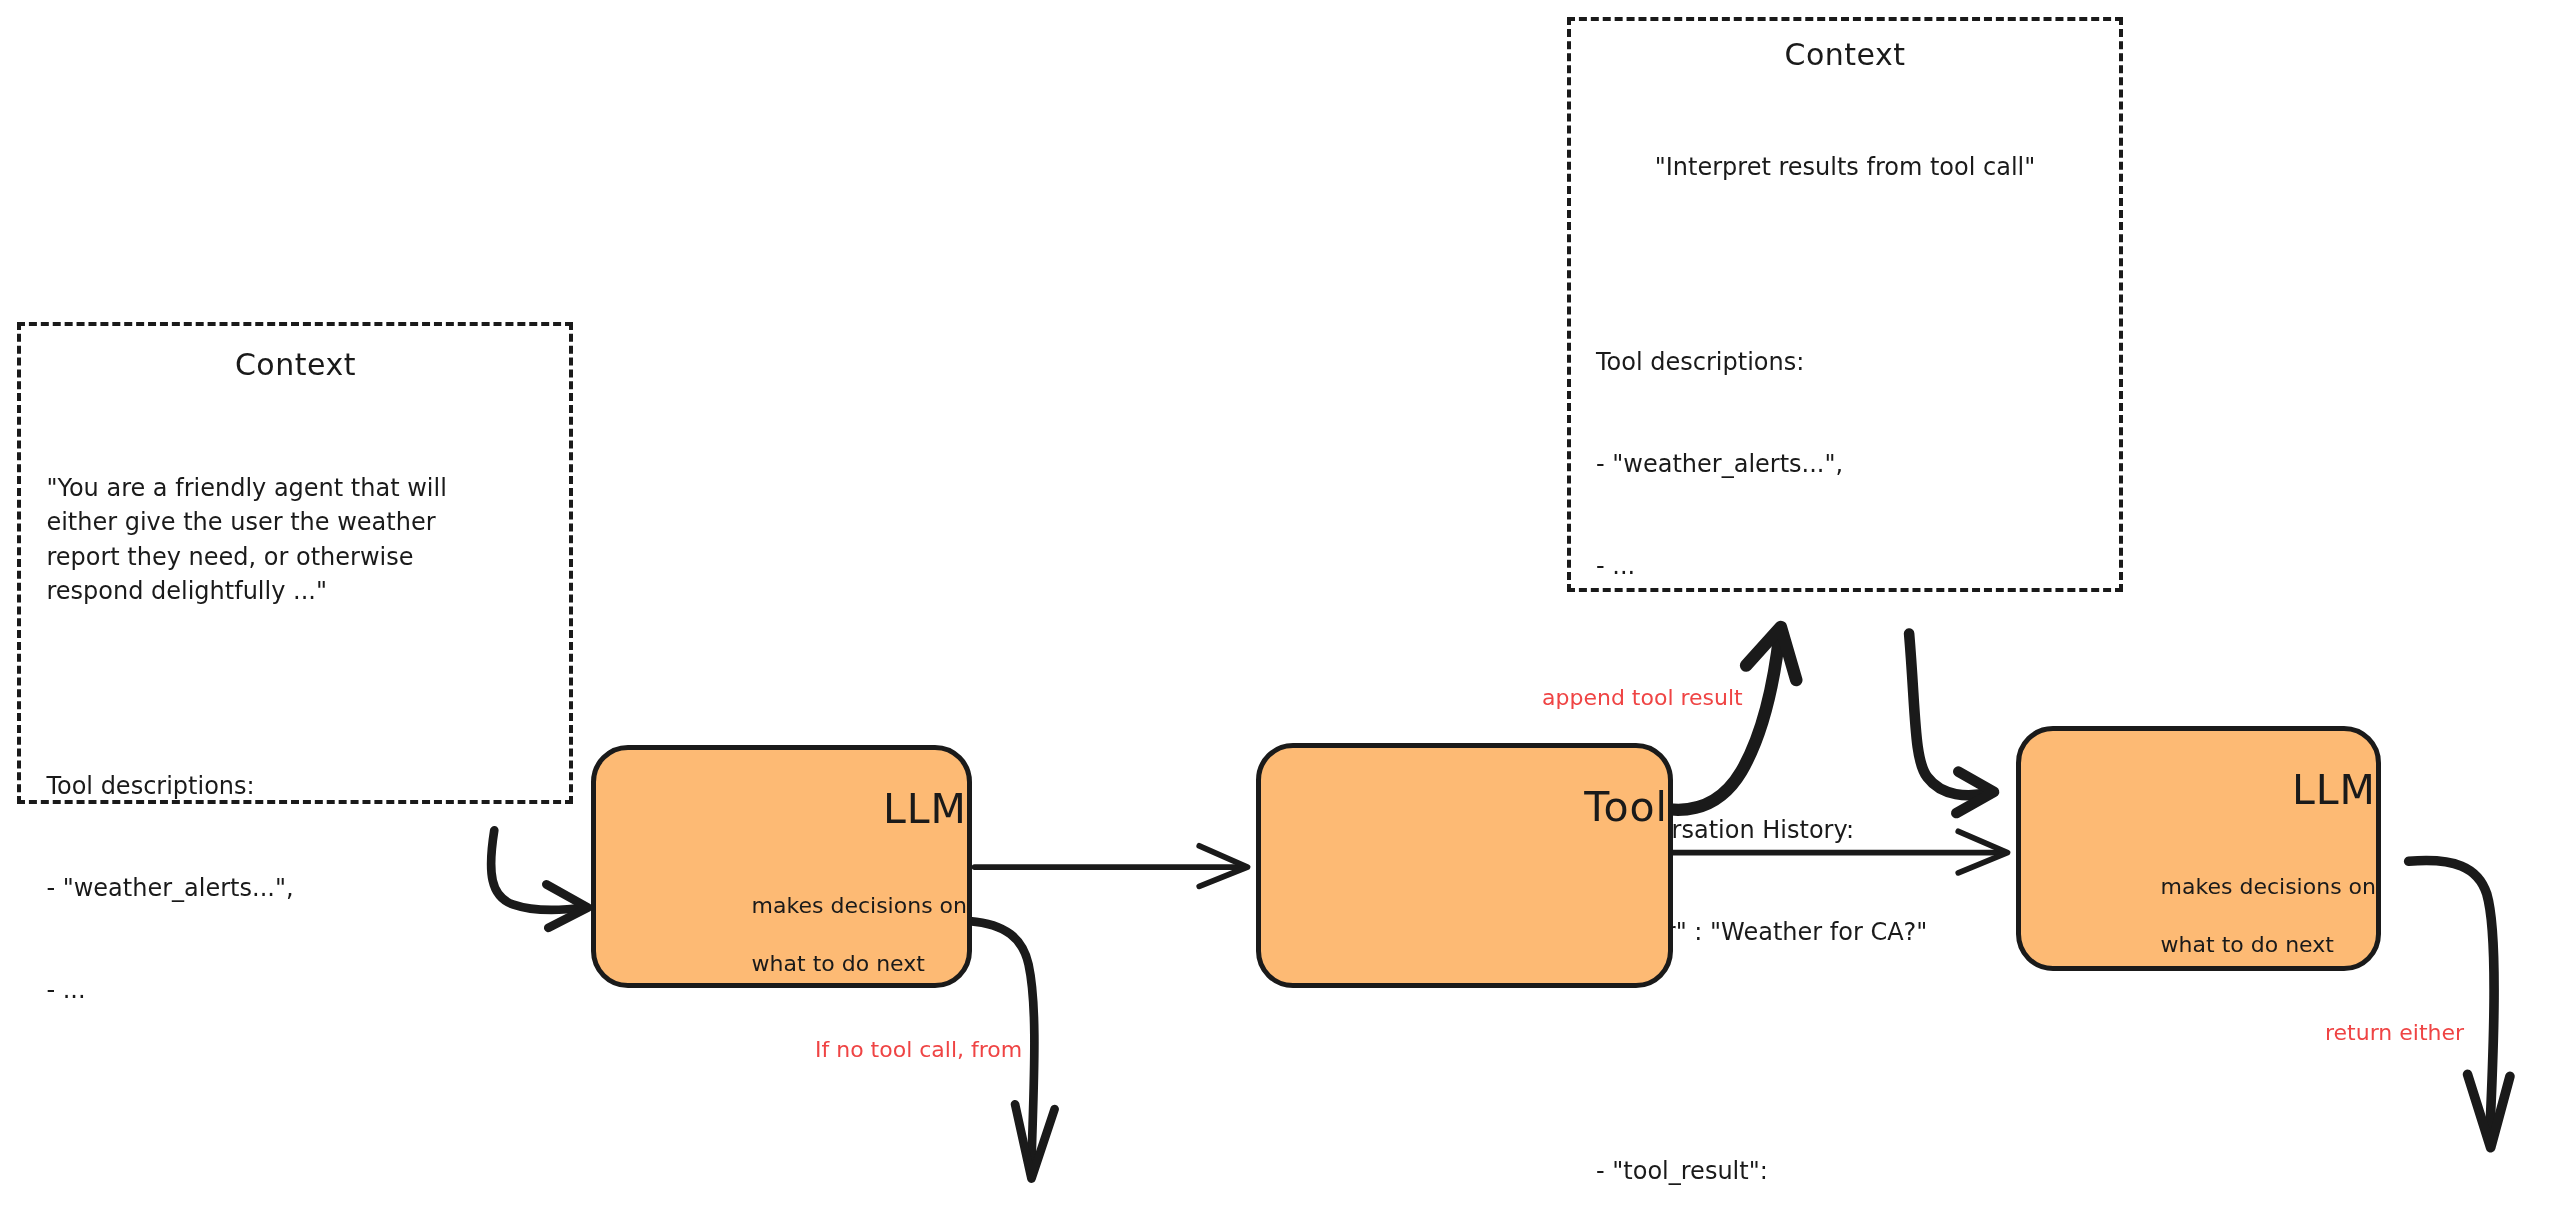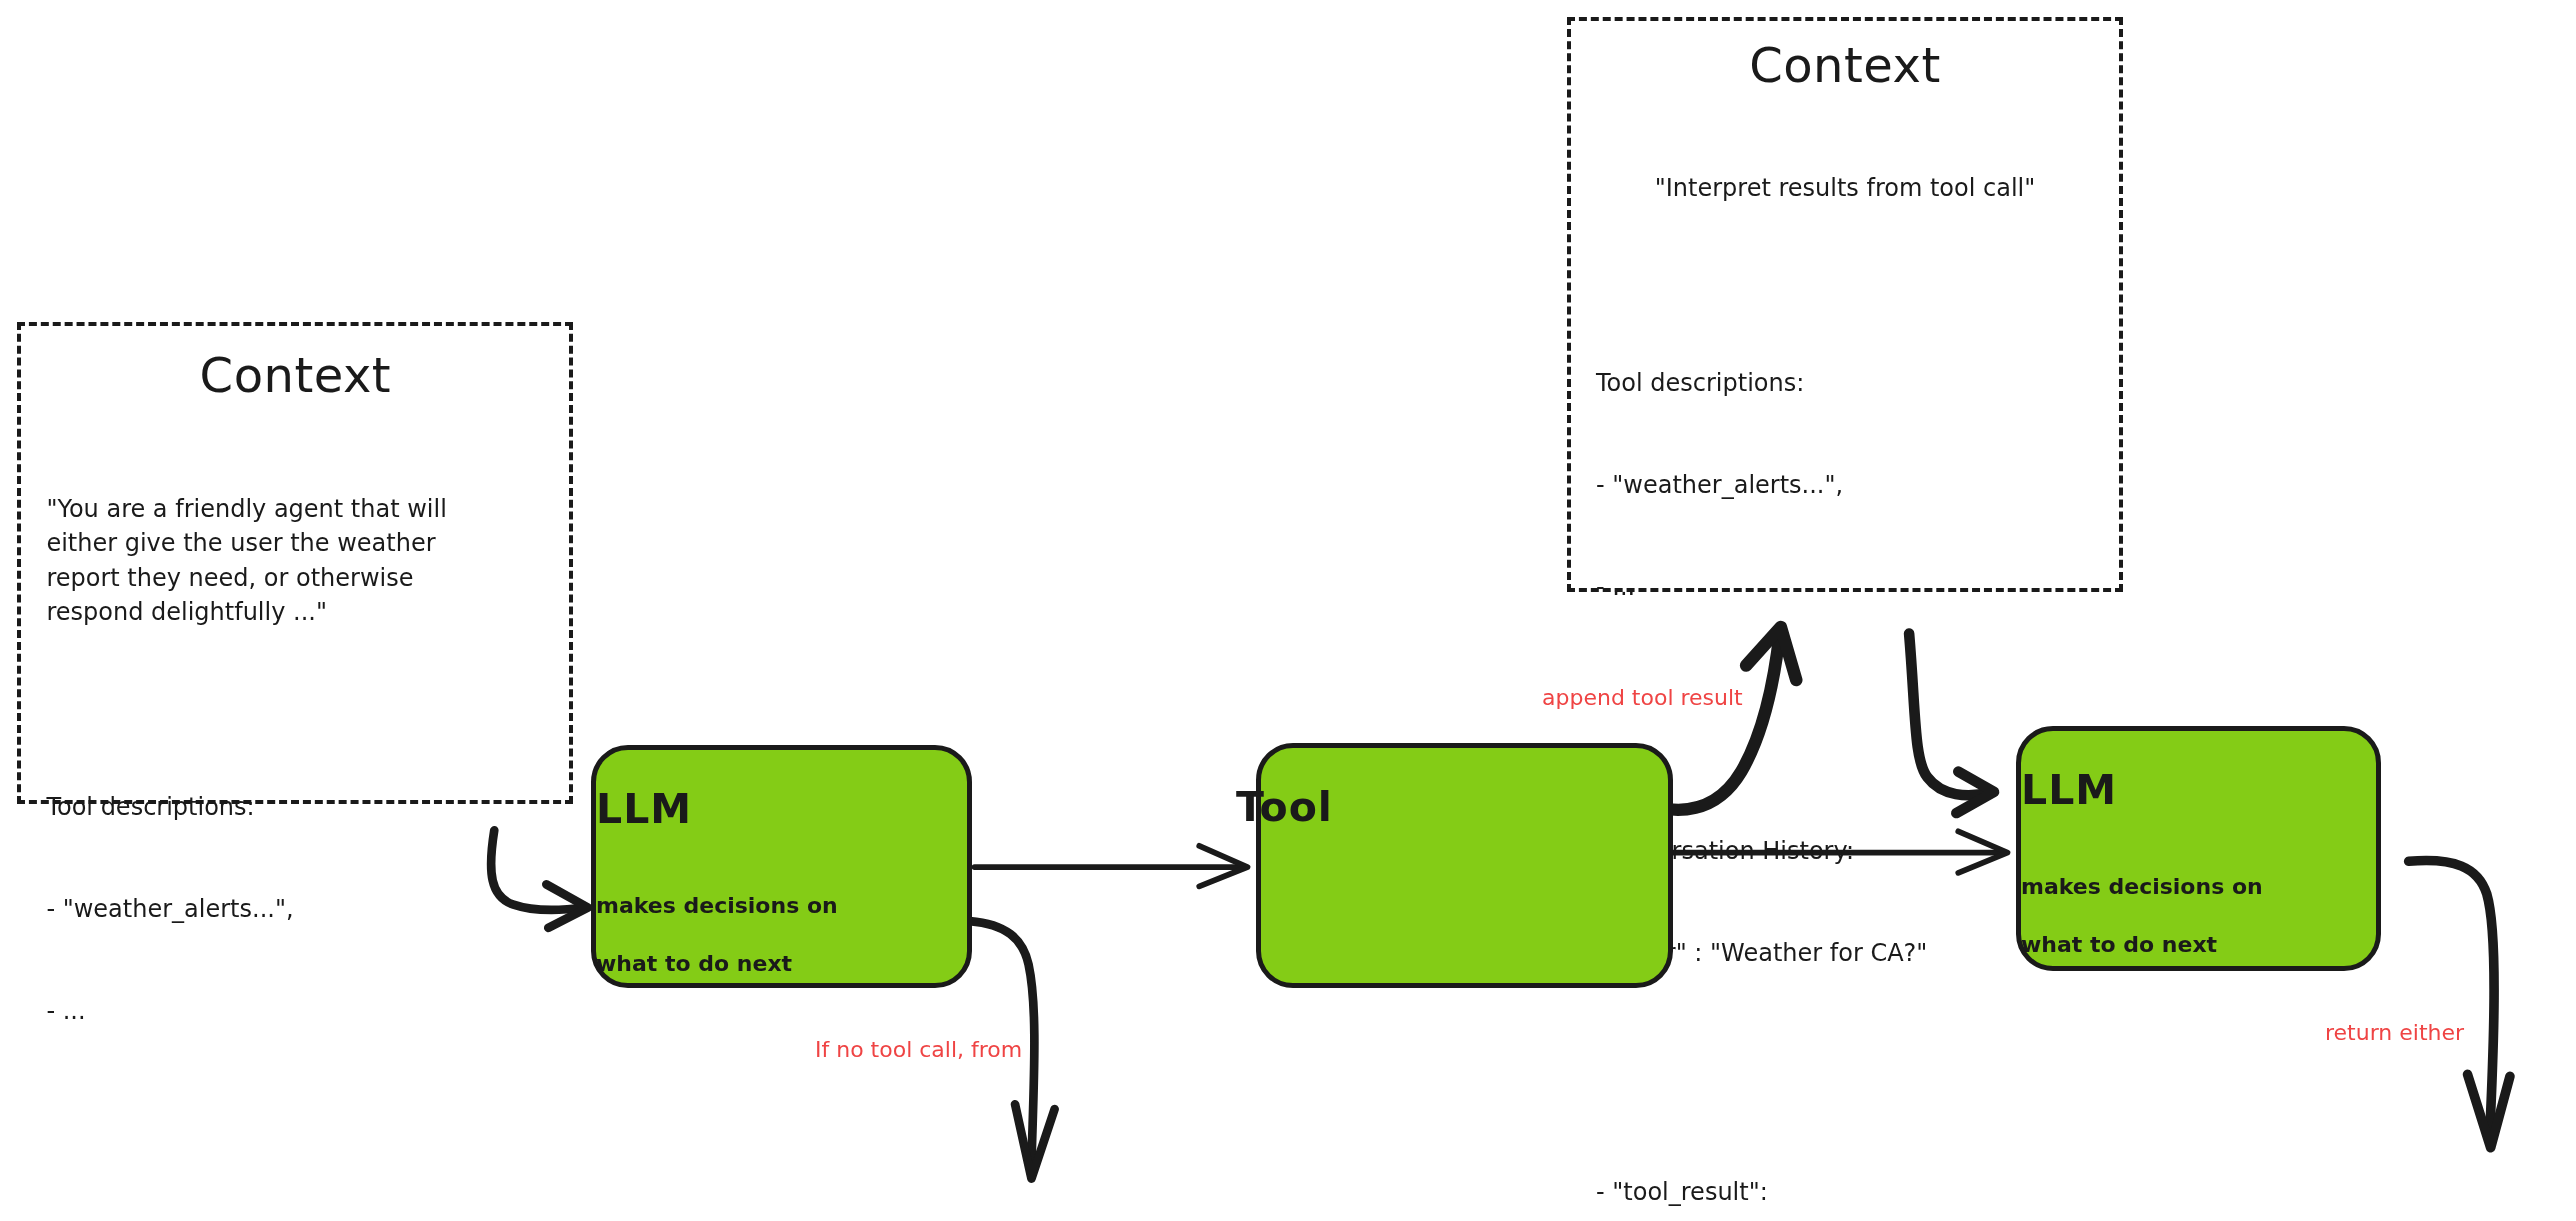--- a/index.html
+++ b/index.html
@@ -28,21 +28,21 @@
 
   
   .context-box {
     position: absolute;
     box-sizing: border-box;
     border: 4.8px dashed #1a1a1a;
     background: transparent;
   }
   .context-title {
     text-align: center;
-    font-size: 48px;
+    font-size: 30px;
     color: #1a1a1a;
     letter-spacing: 0.5px;
     font-weight: 400;
   }
   .context-body {
     font-size: 24px;
     line-height: 1.42;
     color: #1a1a1a;
     white-space: pre-wrap;
   }
@@ -66,25 +66,24 @@
   .ctx2 .lead { text-align: center; margin-bottom: 25px; }
   .ctx2 .para { margin-bottom: 25px; }
   .ctx2 .para.tight { margin-bottom: 0; }
 
   
   .node {
     position: absolute;
     box-sizing: border-box;
     border: 5.8px solid #1a1a1a;
     border-radius: 37px;
-    background: #84cc16;
+    background: #fdba74;
     display: flex;
     flex-direction: column;
-    align-items: flex-start;
-    font-weight: bold;
+    align-items: flex-end;
   }
   .node-title {
     font-size: 41px;
     color: #1a1a1a;
     margin-top: 35px;
     letter-spacing: 1px;
   }
   .node-sub {
     font-size: 22px;
     line-height: 1.32;

